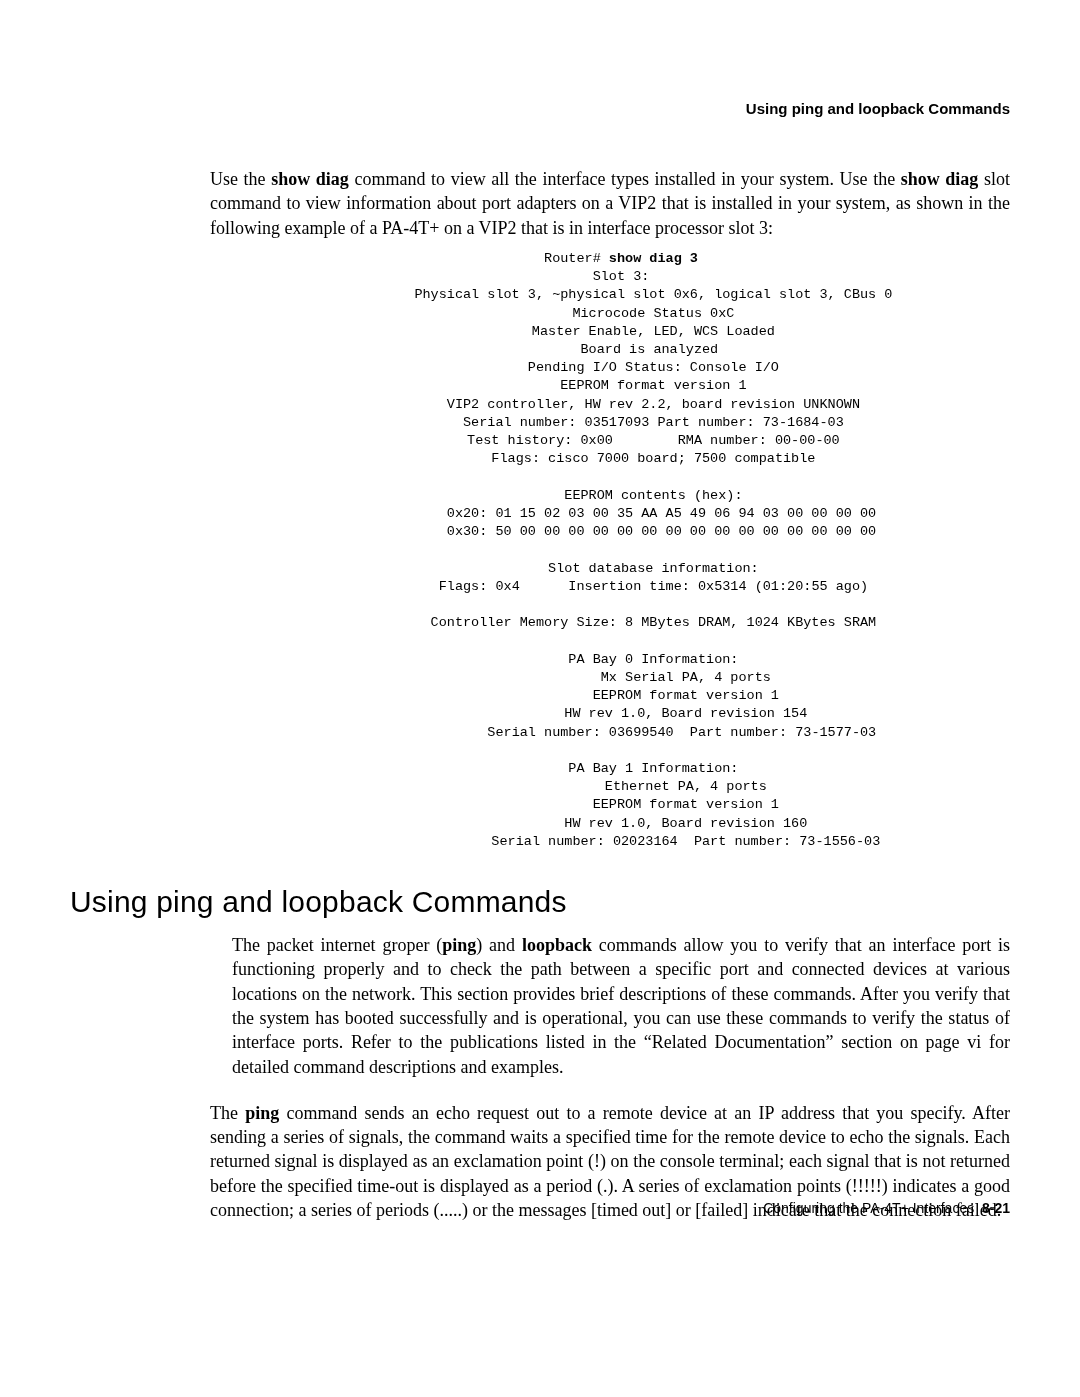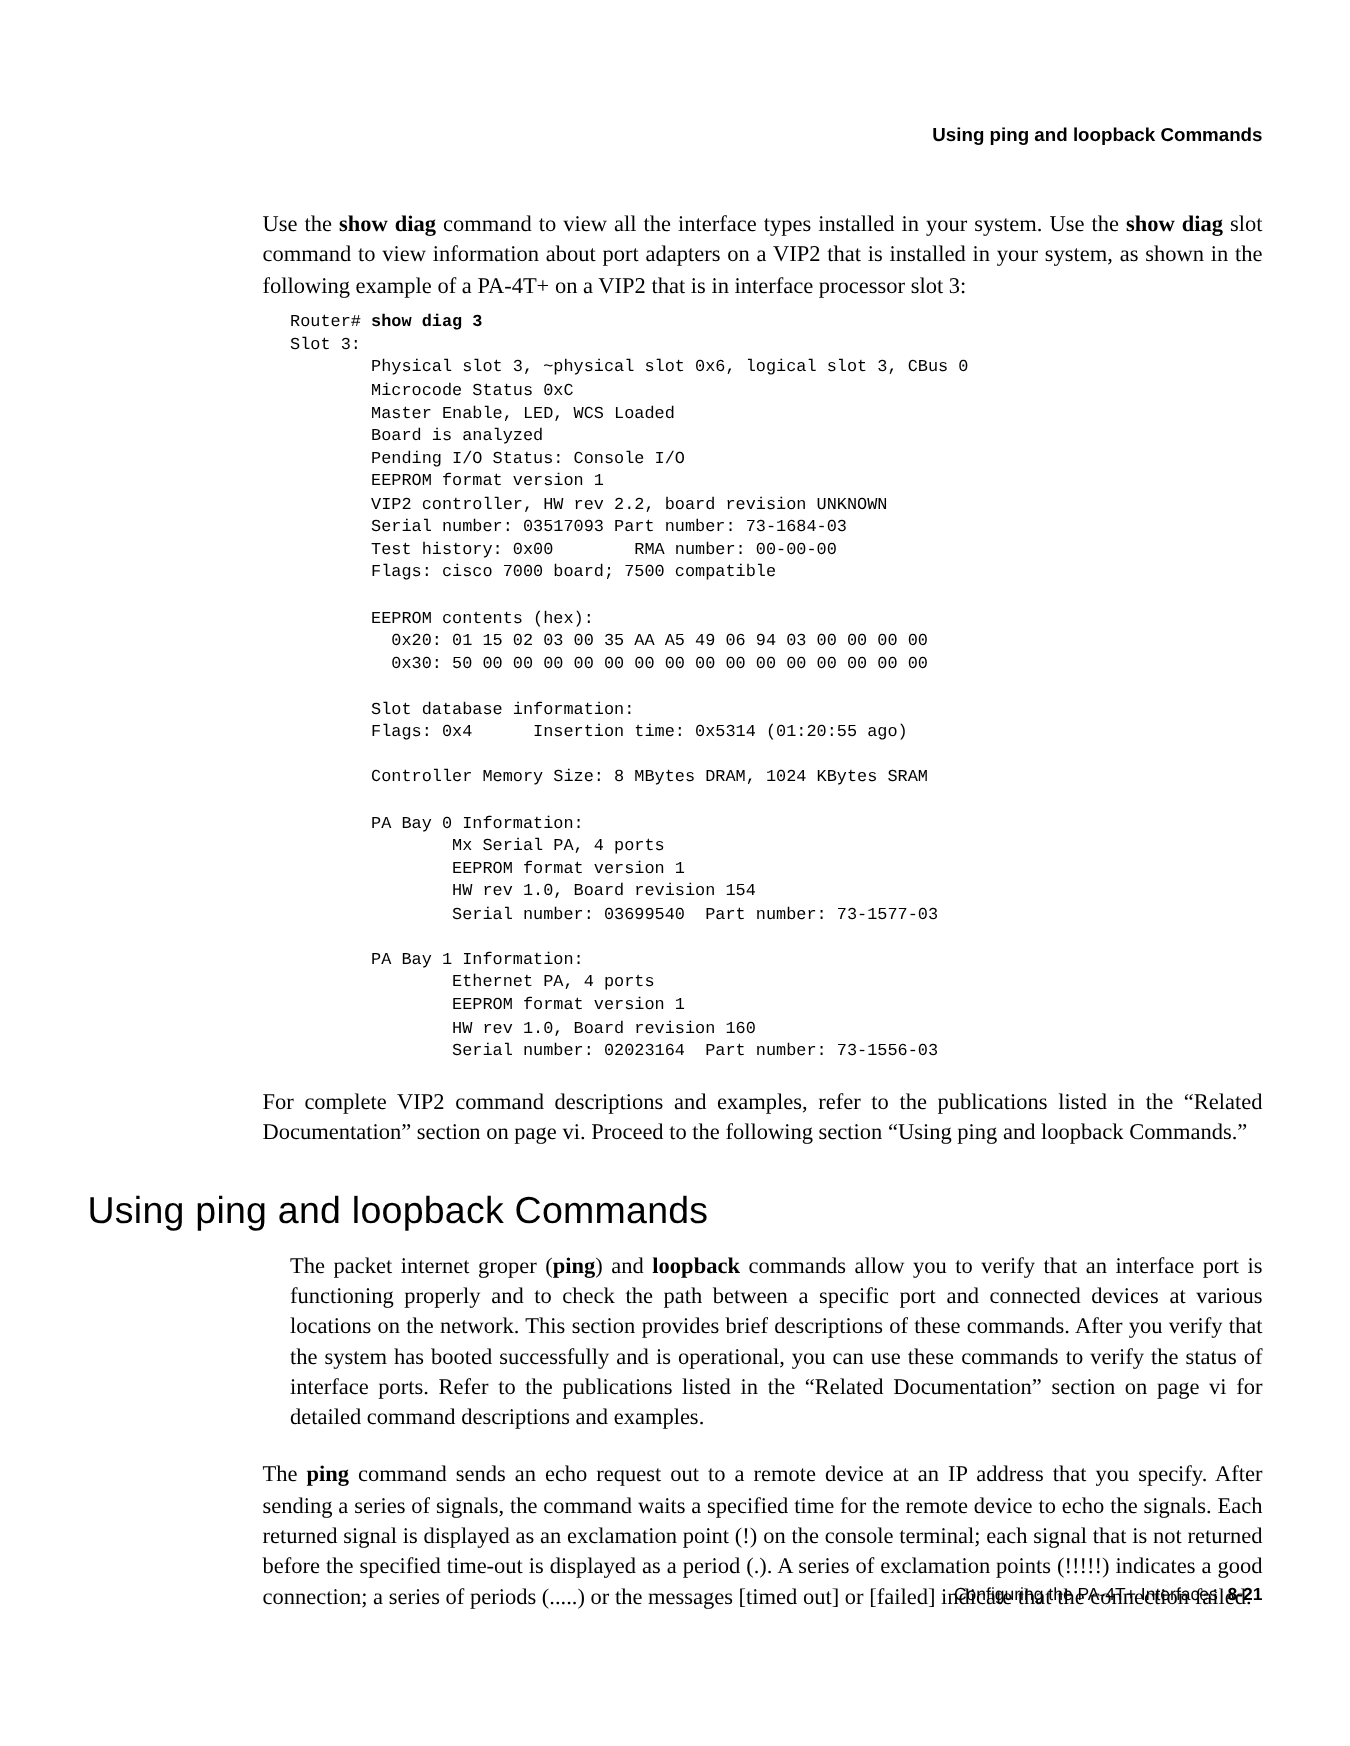--- a/index.html
+++ b/index.html
@@ -37,20 +37,21 @@
       margin-top: 6px;
       margin-left: 22px;
     }
     .code-block {
       font-family: "Courier New", Courier, monospace;
       font-size: 13.5px;
       white-space: pre;
       line-height: 1.35;
       margin: 10px 0 18px 0;
       padding-left: 22px;
+      text-align: center;
     }
     .code-bold {
       font-weight: bold;
     }
     .section-heading {
       font-family: Arial, Helvetica, sans-serif;
       font-weight: normal;
       font-size: 30px;
       margin: 34px 0 14px 0;
       letter-spacing: 0.2px;
@@ -108,21 +109,20 @@
                 EEPROM format version 1
                 HW rev 1.0, Board revision 154
                 Serial number: 03699540  Part number: 73-1577-03 
 
         PA Bay 1 Information:
                 Ethernet PA, 4 ports
                 EEPROM format version 1
                 HW rev 1.0, Board revision 160
                 Serial number: 02023164  Part number: 73-1556-03</span></div>
 
-    <p class="body-para">For complete VIP2 command descriptions and examples, refer to the publications listed in the “Related Documentation” section on page vi. Proceed to the following section “Using ping and loopback Commands.”</p>
   </div>
 
   <h2 class="section-heading">Using ping and loopback Commands</h2>
 
   <div class="content-indent">
     <p class="body-para first">
       <span>The </span><span class="italic">packet internet groper</span><span> (</span><span class="bold">ping</span><span>) and </span><span class="bold">loopback</span><span> commands allow you to verify that an interface port is functioning properly and to check the path between a specific port and connected devices at various locations on the network. This section provides brief descriptions of these commands. After you verify that the system has booted successfully and is operational, you can use these commands to verify the status of interface ports. Refer to the publications listed in the “Related Documentation” section on page vi for detailed command descriptions and examples.</span>
     </p>
 
     <p class="body-para" style="margin-top:22px;">

